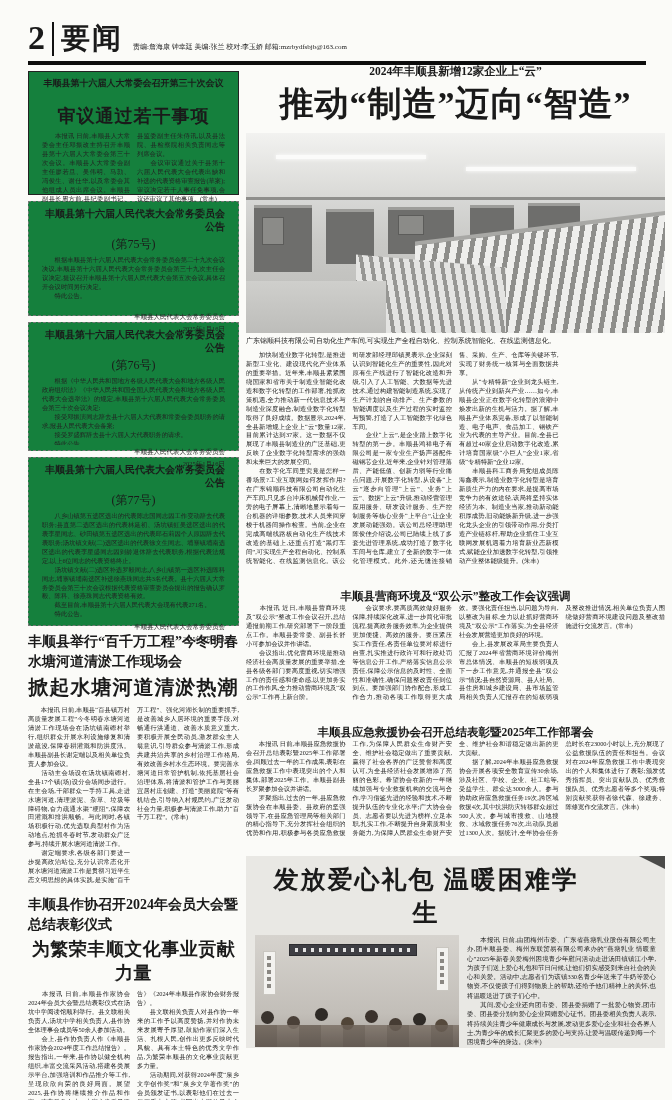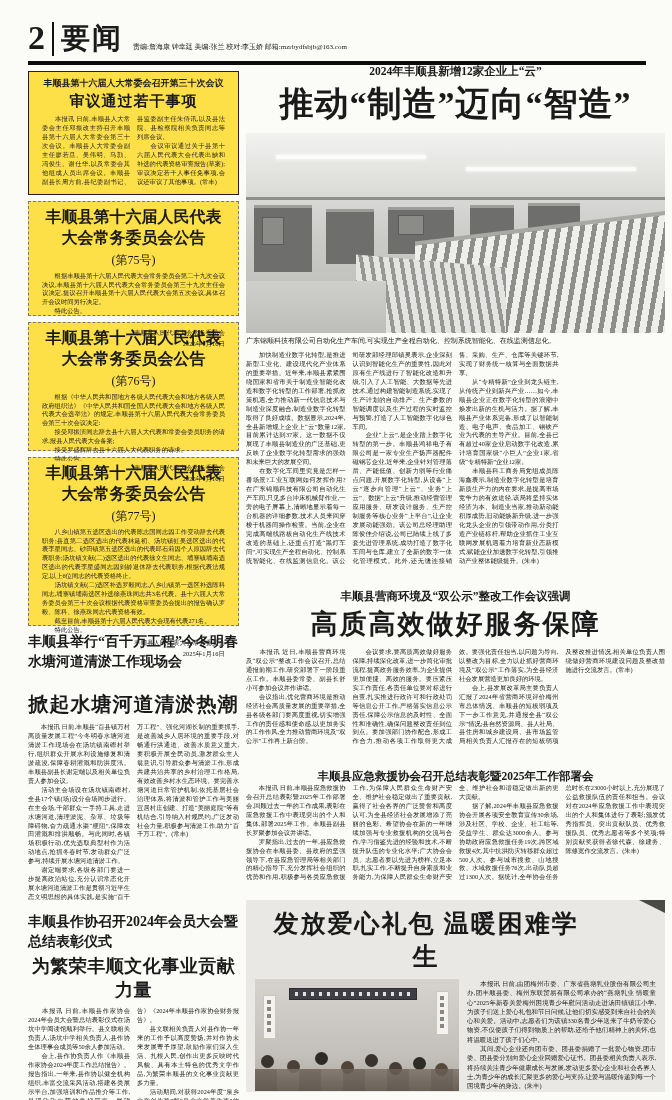--- a/index.html
+++ b/index.html
@@ -23,28 +23,28 @@
   
   .kicker-s{font-size:9px;font-weight:700;text-align:center;line-height:1.35;}
   .kicker-l{font-size:14px;font-weight:700;line-height:1.4;}
   .bodytxt{font-size:6.3px;line-height:1.42;text-align:justify;white-space:pre-line;
     overflow:hidden;color:#222;}
   .cols2{column-count:2;column-gap:7px;column-fill:auto;}
   .cols4{column-count:4;column-gap:7px;column-fill:auto;}
   .sign{font-size:6.5px;text-align:right;line-height:1.5;margin-top:2px;color:#222;}
   
   .leftcol{position:absolute;left:28px;top:71px;width:211px;}
-  .box{box-sizing:border-box;padding:5px 13px;margin-bottom:6px;background:#fde047;}
+  .box{box-sizing:border-box;padding:5px 13px;margin-bottom:6px;background:#15803d;}
   .box-solid{border:1.6px solid #222;}
   .box-dash{border:1px dashed #777;}
-  .hl-box{font-size:15px;font-weight:700;text-align:center;letter-spacing:1px;margin:3px 0 4px;}
-  .notice-title{font-size:16px;font-weight:700;text-align:center;line-height:1.3;}
+  .hl-box{font-size:18px;font-weight:700;text-align:center;letter-spacing:1px;margin:15px 0 4px;}
+  .notice-title{font-size:10px;font-weight:700;text-align:right;line-height:1.3;}
   .notice-no{font-size:12px;text-align:center;margin:3px 0 3px;}
   .sec-left{margin-top:4px;}
-  .hl-mid{font-size:20px;font-weight:700;text-align:center;letter-spacing:1px;margin:20px 0 5px;}
+  .hl-mid{font-size:20px;font-weight:700;text-align:center;letter-spacing:1px;margin:3px 0 5px;}
   .hl-mid2{font-size:18px;font-weight:700;text-align:center;letter-spacing:0.5px;margin:3px 0 5px;}
   
   .maincol{position:absolute;left:246px;top:64px;width:419px;}
   .lead-kicker{font-size:11.5px;font-weight:700;text-align:center;}
   .hl-xl{font-size:34px;font-weight:800;text-align:center;letter-spacing:1px;margin:2px 0 6px;}
   .hl-lg{font-size:27px;font-weight:800;text-align:center;letter-spacing:2px;margin:2px 0 6px;}
   .caption{font-size:7px;color:#222;margin:3px 0 5px;}
   .kicker-c{font-size:11.5px;font-weight:700;text-align:center;margin-top:20px;}
   
   .photo-f{position:relative;width:419px;height:200px;overflow:hidden;
@@ -192,21 +192,20 @@
     <div class="caption">广东锦顺科技有限公司自动化生产车间,可实现生产全程自动化、控制系统智能化、在线监测信息化。</div>
     <div class="bodytxt cols4" style="height:218px;">　　加快制造业数字化转型,是推进新型工业化、建设现代化产业体系的重要举措。近年来,丰顺县紧紧围绕国家和省市关于制造业智能化改造和数字化转型的工作部署,抢抓政策机遇,全力推动新一代信息技术与制造业深度融合,制造业数字化转型取得了良好成绩。数据显示,2024年,全县新增规上企业上“云”数量12家,目前累计达到37家。这一数据不仅展现了丰顺县制造业的广泛基础,更反映了企业数字化转型需求的强劲和未来巨大的发展空间。
 　　在数字化车间里究竟是怎样一番场景?工业互联网如何发挥作用?在广东锦顺科技有限公司自动化生产车间,只见多台冲床机械臂作业,一旁的电子屏幕上,清晰地显示着每一台机器的详细参数,技术人员来回穿梭于机器间操作检查。当前,企业在完成高端线路板自动化生产线技术改造的基础上,还重点打造“黑灯车间”,可实现生产全程自动化、控制系统智能化、在线监测信息化。该公司研发部经理邱镇灵表示,企业深刻认识到智能化生产的重要性,因此对原有生产线进行了智能化改造和升级,引入了人工智能、大数据等先进技术,通过构建智能制造系统,实现了生产计划的自动排产、生产参数的智能调度以及生产过程的实时监控与预警,打造了人工智能数字化绿色车间。
 　　企业“上云”,是企业踏上数字化转型的第一步。丰顺县鸿祥电子有限公司是一家专业生产扬声器配件磁钢芯企业,近年来,企业针对管理落后、产能低值、创新力弱等行业痛点问题,开展数字化转型,从设备“上云”逐步向管理“上云”、业务“上云”、数据“上云”升级,推动经营管理应用服务、研发设计服务、生产控制服务等核心业务“上平台”,让企业发展动能强劲。该公司总经理助理陈俊佳介绍说,公司已陆续上线了多套先进管理系统,成功打造了数字化车间与仓库,建立了全新的数字一体化管理模式。此外,还无缝连接销售、采购、生产、仓库等关键环节,实现了财务统一核算与全面数据共享。
 　　从“专精特新”企业到龙头链主,从传统产业到新兴产业……如今,丰顺县企业正在数字化转型的浪潮中焕发出新的生机与活力。据了解,丰顺县产业体系完备,形成了以智能制造、电子电声、食品加工、钢铁产业为代表的主导产业。目前,全县已有超过40家企业启动数字化改造,累计培育国家级“小巨人”企业1家,省级“专精特新”企业12家。
 　　丰顺县科工商务局党组成员陈海鑫表示,制造业数字化转型是培育新质生产力的内在要求,是提高市场竞争力的有效途径,该局将坚持实体经济为本、制造业当家,推动新动能积厚成势,旧动能焕新升级,进一步强化龙头企业的引领带动作用,分类打造产业链标杆,帮助企业抓住工业互联网发展机遇着力培育新业态新模式,赋能企业加速数字化转型,引领推动产业整体能级提升。(朱丰)</div>
   </div>
 
   <div>
     <div class="kicker-c">丰顺县营商环境及“双公示”整改工作会议强调</div>
-    <div class="hl-lg">高质高效做好服务保障</div>
     <div class="bodytxt cols4" style="height:101px;">　　本报讯 近日,丰顺县营商环境及“双公示”整改工作会议召开,总结通报前期工作,研究部署下一阶段重点工作。丰顺县委常委、副县长舒小可参加会议并作讲话。
 　　会议指出,优化营商环境是推动经济社会高质量发展的重要举措,全县各级各部门要高度重视,切实增强工作的责任感和使命感,以更加务实的工作作风,全力推动营商环境及“双公示”工作再上新台阶。
 　　会议要求,要高质高效做好服务保障,持续深化改革,进一步简化审批流程,提高政务服务效率,为企业提供更加便捷、高效的服务。要压紧压实工作责任,各责任单位要对标进行自查,扎实推进行政许可和行政处罚等信息公开工作,严格落实信息公示责任,保障公示信息的及时性、全面性和准确性,确保问题整改责任到位到点。要加强部门协作配合,形成工作合力,推动各项工作取得更大成效。要强化责任担当,以问题为导向,以整改为目标,全力以赴抓好营商环境及“双公示”工作落实,为全县经济社会发展营造更加良好的环境。
 　　会上,县发展改革局主要负责人汇报了2024年省营商环境评价梅州市总体情况、丰顺县的短板弱项及下一步工作意见,并通报全县“双公示”情况;县自然资源局、县人社局、县住房和城乡建设局、县市场监管局相关负责人汇报存在的短板弱项及整改推进情况,相关单位负责人围绕做好营商环境建设问题及整改措施进行交流发言。(常丰)</div>
   </div>
 
   <div>
     <div class="kicker-c">丰顺县应急救援协会召开总结表彰暨2025年工作部署会</div>
     <div class="bodytxt cols4" style="height:107px;">　　本报讯 日前,丰顺县应急救援协会召开总结表彰暨2025年工作部署会,回顾过去一年的工作成果,表彰在应急救援工作中表现突出的个人和集体,部署2025年工作。丰顺县副县长罗聚参加会议并讲话。
 　　罗聚指出,过去的一年,县应急救援协会在丰顺县委、县政府的坚强领导下,在县应急管理局等相关部门的精心指导下,充分发挥社会组织的优势和作用,积极参与各类应急救援工作,为保障人民群众生命财产安全、维护社会稳定做出了重要贡献,赢得了社会各界的广泛赞誉和高度认可,为全县经济社会发展增添了亮丽的色彩。希望协会在新的一年继续加强与专业救援机构的交流与合作,学习借鉴先进的经验和技术,不断提升队伍的专业化水平;广大协会会员、志愿者要以先进为榜样,立足本职,扎实工作,不断提升自身素质和业务能力,为保障人民群众生命财产安全、维护社会和谐稳定做出新的更大贡献。

